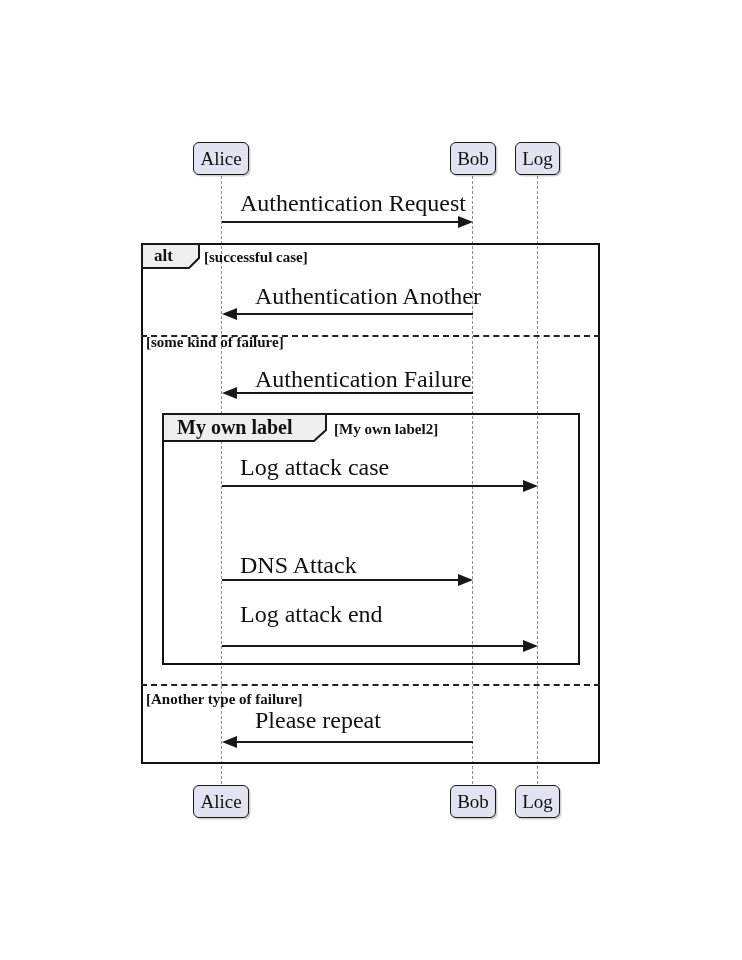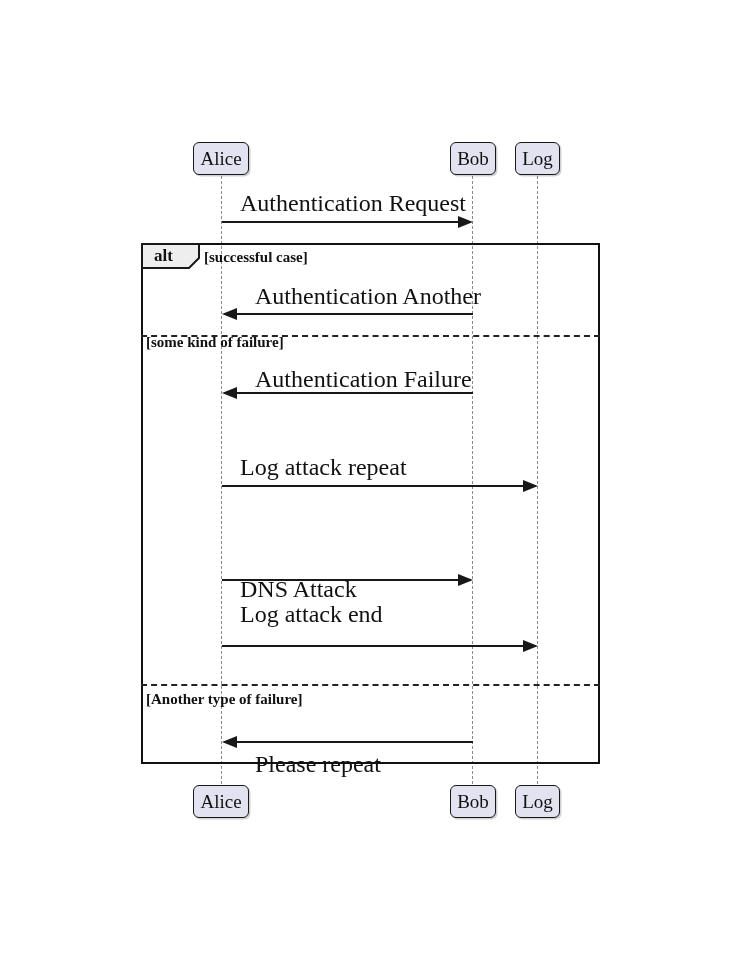--- a/index.html
+++ b/index.html
@@ -119,20 +119,27 @@
     <div class="op-label" style="left:11px;top:1px;font-size:17px">alt</div>
     <div class="cond-label" style="left:61px;top:3px">[successful case]</div>
 
     <div class="divider" style="top:90px"></div>
     <div class="divider-label" style="left:3px;top:88px">[some kind of failure]</div>
 
     <div class="divider" style="top:439px"></div>
     <div class="divider-label" style="left:3px;top:445px">[Another type of failure]</div>
   </div>
 
+  <div class="fragment" style="left:162px;top:413px;width:418px;height:252px">
+    <svg class="pentagon" width="165" height="29" viewBox="0 0 165 29">
+      <polygon points="1,1 164,1 164,17 152,28 1,28" fill="#EEEEEE" stroke="#181818" stroke-width="2"></polygon>
+    </svg>
+    <div class="op-label" style="left:13px;top:1px;font-size:20px">My own label</div>
+    <div class="cond-label" style="left:170px;top:5px">[My own label2]</div>
+  </div>
 
 
   <div>
     <div class="msg-label" style="left:228px;top:191px">Authentication Request</div>
     <div class="msg-line" style="left:222px;top:221px;width:246px"></div>
     <div class="head-right" style="left:458px;top:216px"></div>
   </div>
 
   <div>
     <div class="msg-label" style="left:243px;top:284px">Authentication Another</div>
@@ -140,36 +147,36 @@
     <div class="head-left" style="left:222px;top:308px"></div>
   </div>
 
   <div>
     <div class="msg-label" style="left:243px;top:367px">Authentication Failure</div>
     <div class="msg-line" style="left:227px;top:392px;width:246px"></div>
     <div class="head-left" style="left:222px;top:387px"></div>
   </div>
 
   <div>
-    <div class="msg-label" style="left:228px;top:455px">Log attack repeat</div>
+    <div class="msg-label" style="left:228px;top:455px">Log attack case</div>
     <div class="msg-line" style="left:222px;top:485px;width:311px"></div>
     <div class="head-right" style="left:523px;top:480px"></div>
   </div>
 
   <div>
-    <div class="msg-label" style="left:228px;top:577px">DNS Attack</div>
+    <div class="msg-label" style="left:228px;top:553px">DNS Attack</div>
     <div class="msg-line" style="left:222px;top:579px;width:246px"></div>
     <div class="head-right" style="left:458px;top:574px"></div>
   </div>
 
   <div>
     <div class="msg-label" style="left:228px;top:602px">Log attack end</div>
     <div class="msg-line" style="left:222px;top:645px;width:311px"></div>
     <div class="head-right" style="left:523px;top:640px"></div>
   </div>
 
   <div>
-    <div class="msg-label" style="left:243px;top:752px">Please repeat</div>
+    <div class="msg-label" style="left:243px;top:708px">Please repeat</div>
     <div class="msg-line" style="left:227px;top:741px;width:246px"></div>
     <div class="head-left" style="left:222px;top:736px"></div>
   </div>
 
 </div>
 
 </body></html>

